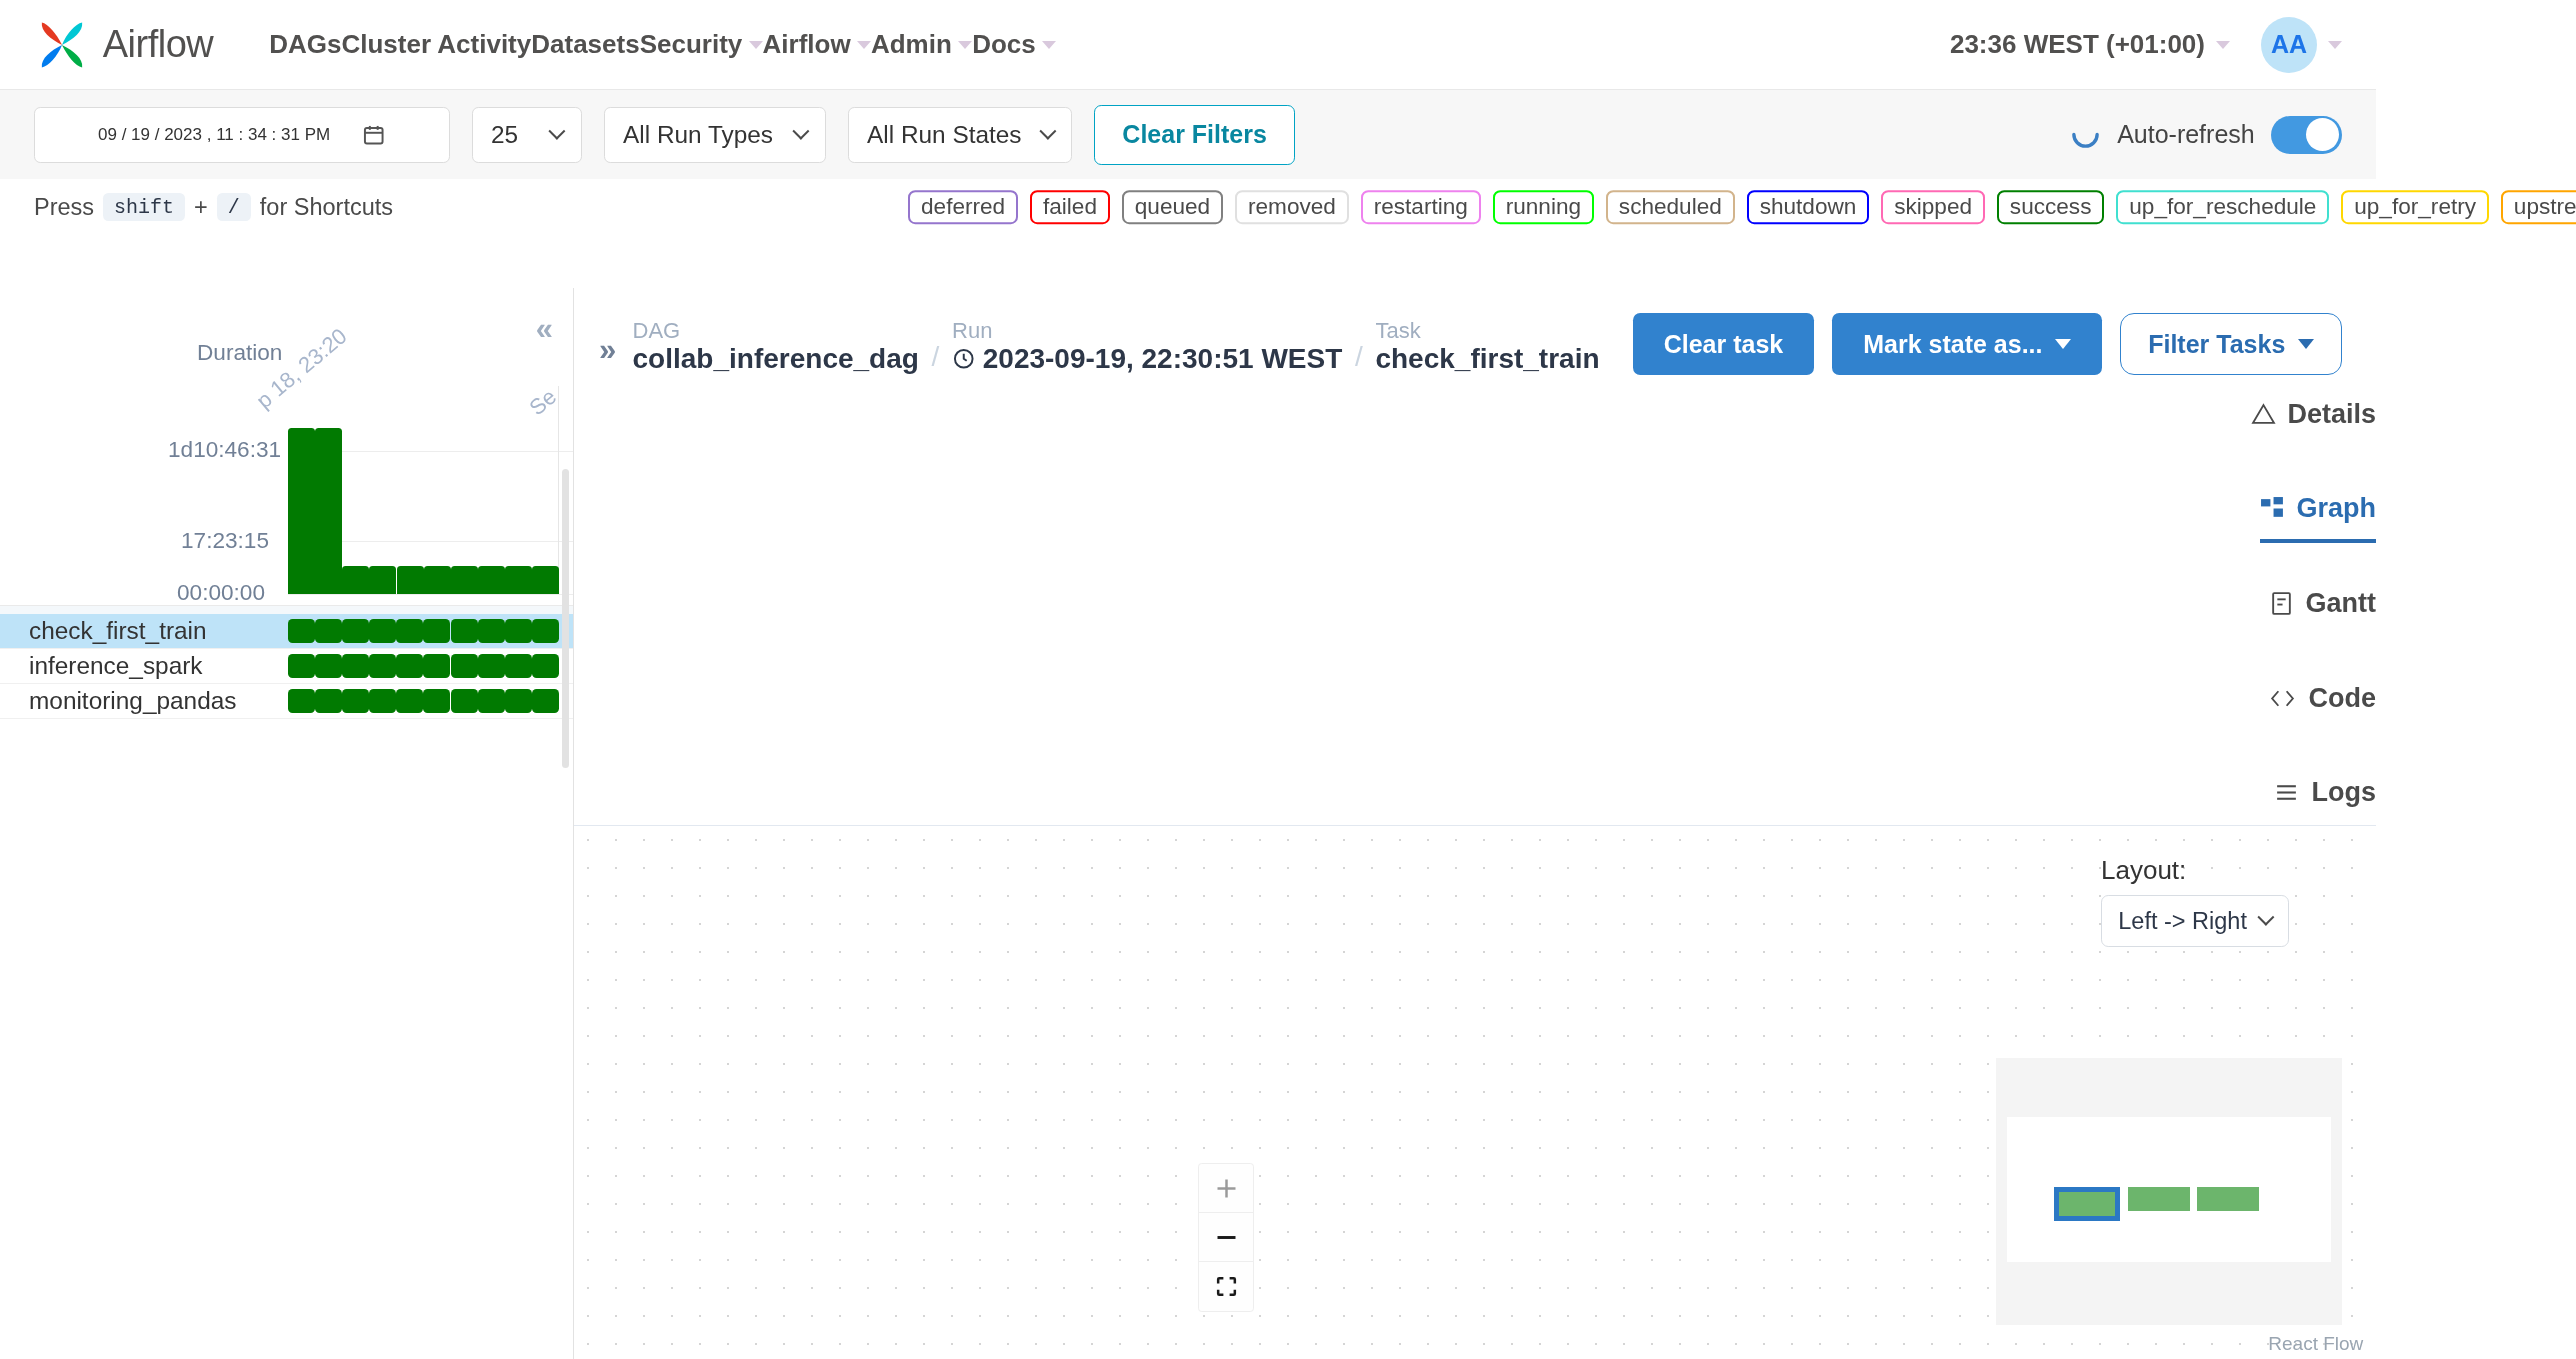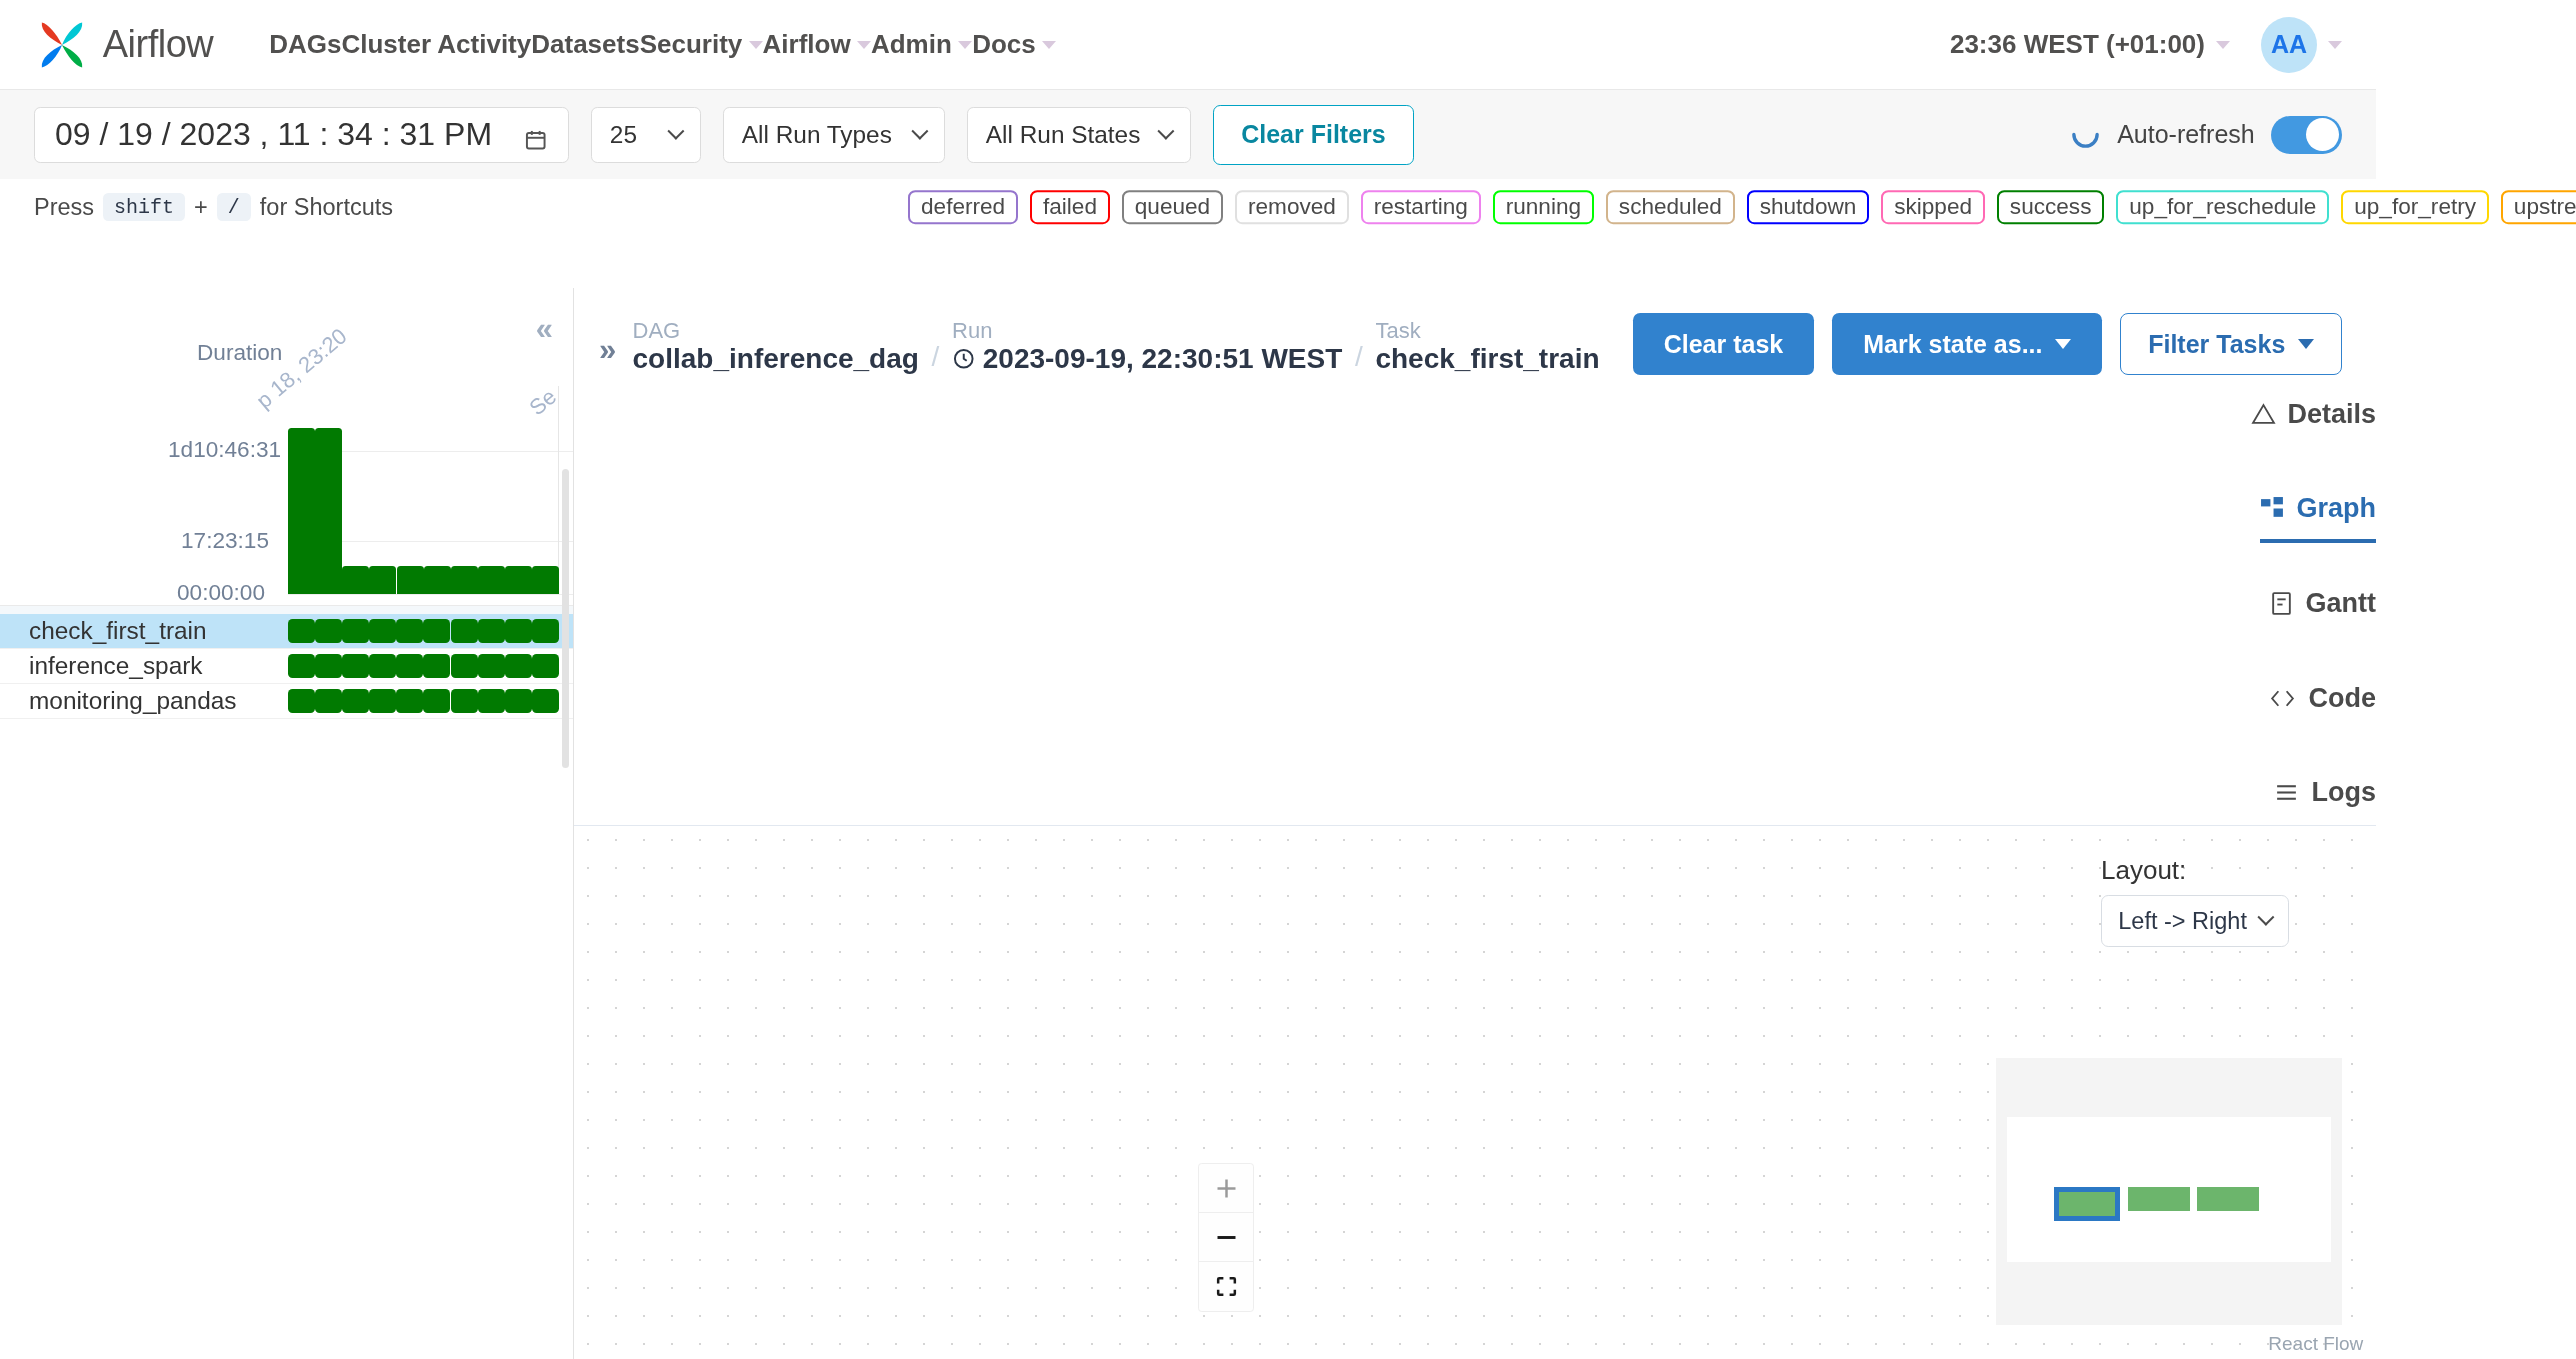--- a/index.html
+++ b/index.html
@@ -46,21 +46,21 @@
   .filterbar {
     height: 90px; background: #f7f7f7;
     border-top: 0.9px solid #e8e8e8;
     display: flex; align-items: center; padding: 0 34px; gap: 22px;
     position: relative;
   }
   .date-input {
     height: 56px; min-width: 416px; background: #fff;
     border: 0.9px solid #dcdcdc; border-radius: 6.3px;
     display: flex; align-items: center; justify-content: center;
-    padding: 0 20px; font-size: 32px; color: #333; cursor: text; gap: 16px;
+    padding: 0 20px; font-size: 17px; color: #333; cursor: text; gap: 16px;
   }
   .cal-ico { width: 23.5px; height: 23.5px; position: relative; display: inline-block; margin-left: 16.3px; }
   .select-box {
     height: 56px; background: #fff; border: 0.9px solid #dcdcdc; border-radius: 6.3px;
     display: flex; align-items: center; justify-content: space-between;
     padding: 0 18px; font-size: 24.4px; color: #333; cursor: pointer; gap: 20px;
   }
   .chev { width: 11.8px; height: 11.8px; border-right: 2.7px solid #4a4a4a; border-bottom: 2.7px solid #4a4a4a; transform: rotate(45deg) translate(-2.7px,-2.7px); }
   .btn-clear-filters {
     height: 60px; border: 1.8px solid #00a3c4; border-radius: 7.2px;
@@ -156,21 +156,21 @@
   .crumb-val { font-size: 28px; font-weight: bold; color: #2d3748; display: flex; align-items: center; gap: 7.2px; cursor: pointer; }
   .crumb-sep { font-size: 28px; color: #cbd5e0; margin: 0 12.7px 1.8px; }
   .crumb-actions { margin-left: auto; display: flex; align-items: center; gap: 18px; }
   .btn-blue {
     background: #3182ce; color: #fff; border: none; border-radius: 7.2px;
     height: 62px; padding: 0 31px; font-size: 25px; font-weight: bold;
     display: flex; align-items: center; gap: 12.7px; cursor: pointer;
     font-family: "Liberation Sans", sans-serif;
   }
   .btn-outline {
-    background: #fff; color: #2b6cb0; border: 1.8px solid #3182ce; border-radius: 8px;
+    background: #fff; color: #2b6cb0; border: 1.8px solid #3182ce; border-radius: 14px;
     height: 62px; padding: 0 27px; font-size: 25px; font-weight: bold;
     display: flex; align-items: center; gap: 12.7px; cursor: pointer;
     font-family: "Liberation Sans", sans-serif;
   }
   .caret-w { width: 0; height: 0; border-left: 8.1px solid transparent; border-right: 8.1px solid transparent; border-top: 10px solid currentColor; }
 
   .tabs { display: flex; align-items: flex-end; gap: 47px; padding: 23.5px 0 0 34px; border-bottom: 1.8px solid #e2e8f0; flex-direction: column; }
   .tab {
     display: flex; align-items: center; gap: 11.8px; padding-bottom: 14.5px;
     font-size: 27px; font-weight: bold; color: #4a4a4a; cursor: pointer;

